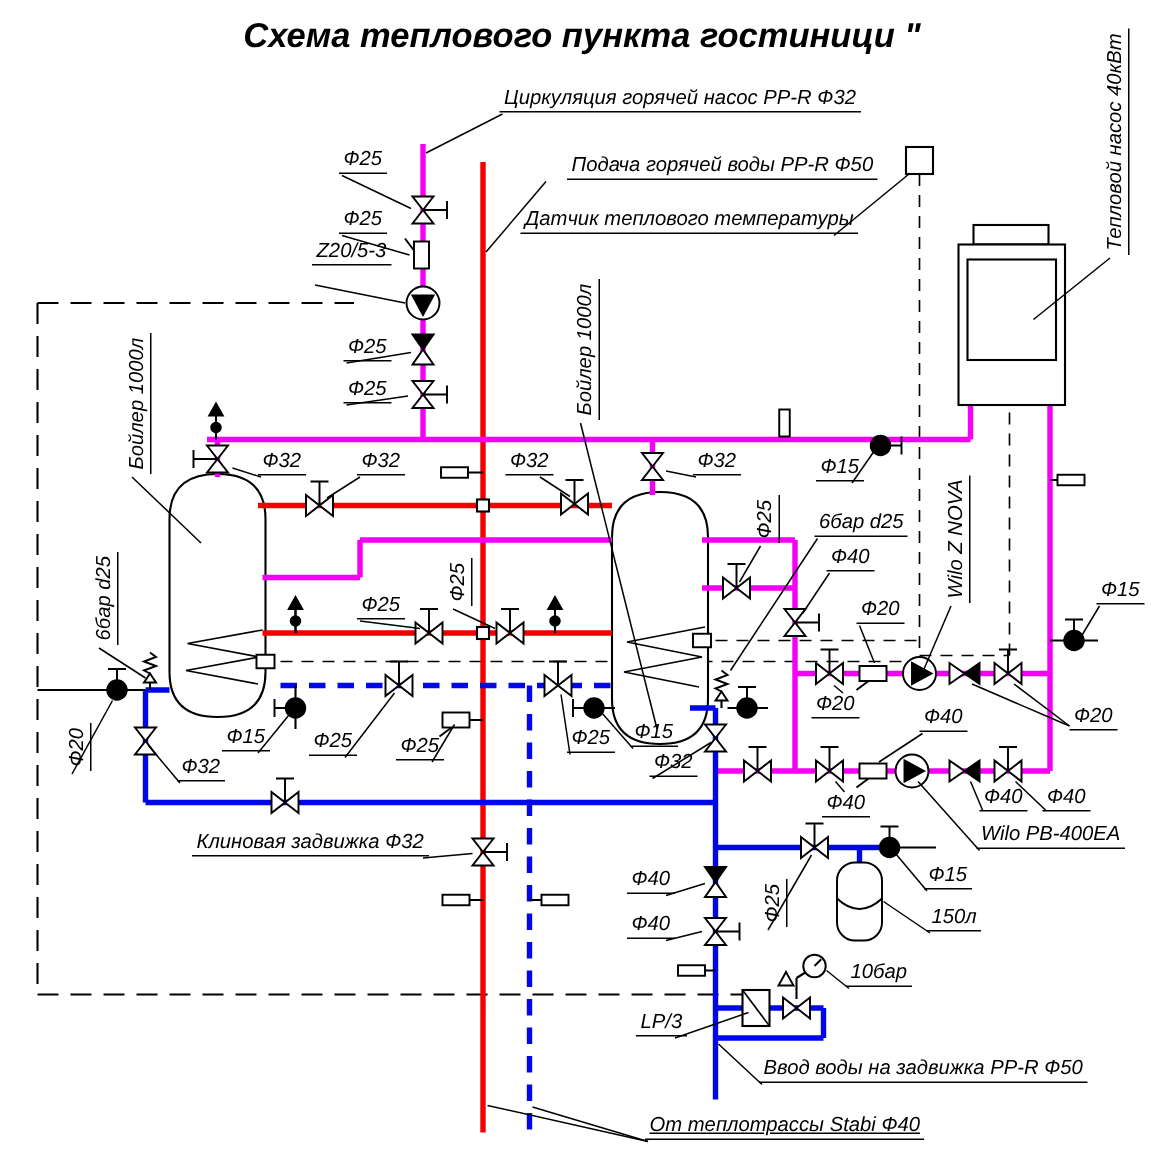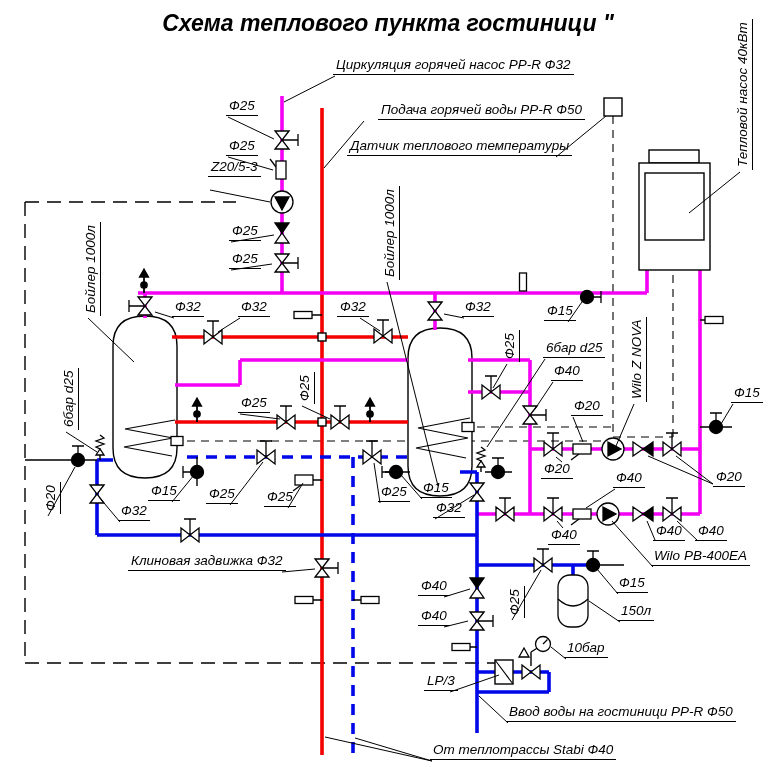--- a/index.html
+++ b/index.html
@@ -267,22 +267,22 @@
       <div class="lbl" style="left: 148px; top: 484px;">Ф15</div>
       <div class="lbl" style="left: 206px; top: 487px;">Ф25</div>
       <div class="lbl" style="left: 264px; top: 490px;">Ф25</div>
       <div class="lbl" style="left: 118px; top: 504px;">Ф32</div>
       <div class="lbl" style="left: 238px; top: 396px;">Ф25</div>
       <div class="lbl" style="left: 128px; top: 554px;">Клиновая задвижка Ф32</div>
       <div class="lbl" style="left: 418px; top: 579px;">Ф40</div>
       <div class="lbl" style="left: 418px; top: 609px;">Ф40</div>
       <div class="lbl" style="left: 564px; top: 641px; font-style: italic;">10бар</div>
       <div class="lbl" style="left: 424px; top: 674px;">LP/3</div>
-      <div class="lbl" style="left: 506px; top: 705px;">Ввод воды на гостиници PP-R Ф50</div>
-      <div class="lbl" style="left: 430px; top: 743px;">От теплотрассы Stabi Ф40</div>
+      <div class="lbl" style="left: 506px; top: 705px;">Ввод воды на задвижка PP-R Ф50</div>
+      <div class="lbl" style="left: 430px; top: 743px; text-decoration: underline;">От теплотрассы Stabi Ф40</div>
       <div class="lbl rot" style="left: 62px; top: 430px;">6бар d25</div>
       <div class="lbl rot" style="left: 44px; top: 514px;">Ф20</div>
       <div class="lbl rot" style="left: 84px; top: 316px;">Бойлер 1000л</div>
       <div class="lbl rot" style="left: 383px; top: 280px;">Бойлер 1000л</div>
       <div class="lbl rot" style="left: 298px; top: 404px;">Ф25</div>
       <div class="lbl rot" style="left: 503px; top: 362px;">Ф25</div>
       <div class="lbl rot" style="left: 508px; top: 618px;">Ф25</div>
       <div class="lbl rot" style="left: 630px; top: 402px;">Wilo Z NOVA</div>
       <div class="lbl rot" style="left: 736px; top: 170px;">Тепловой насос 40кВт</div>
     </div>

